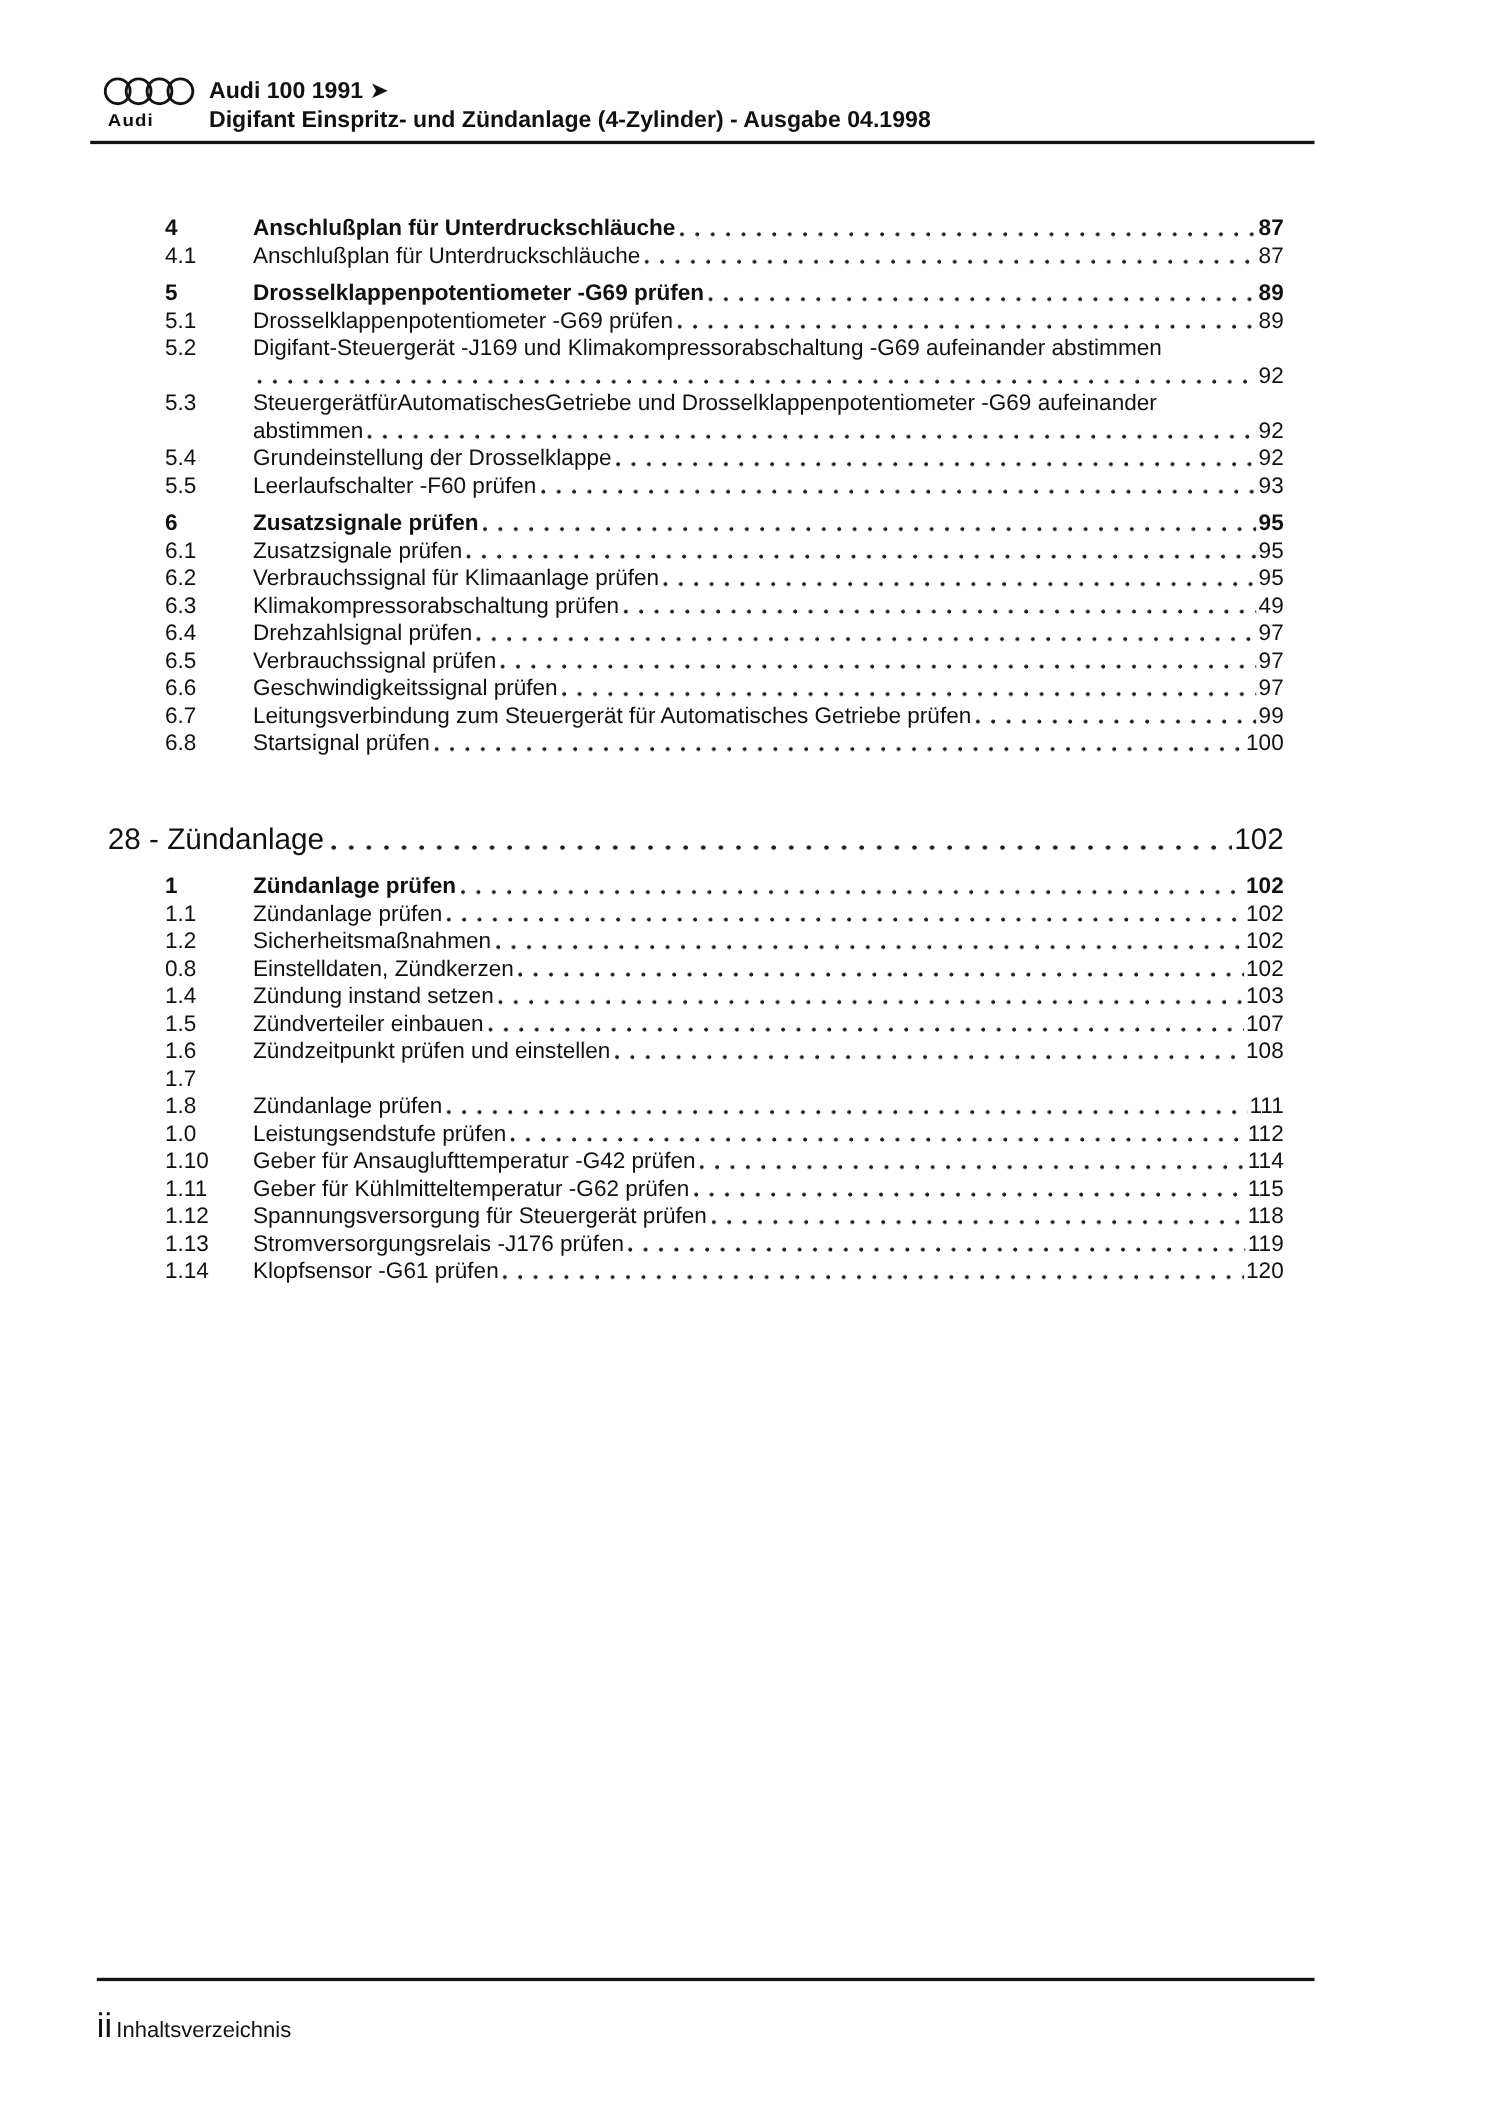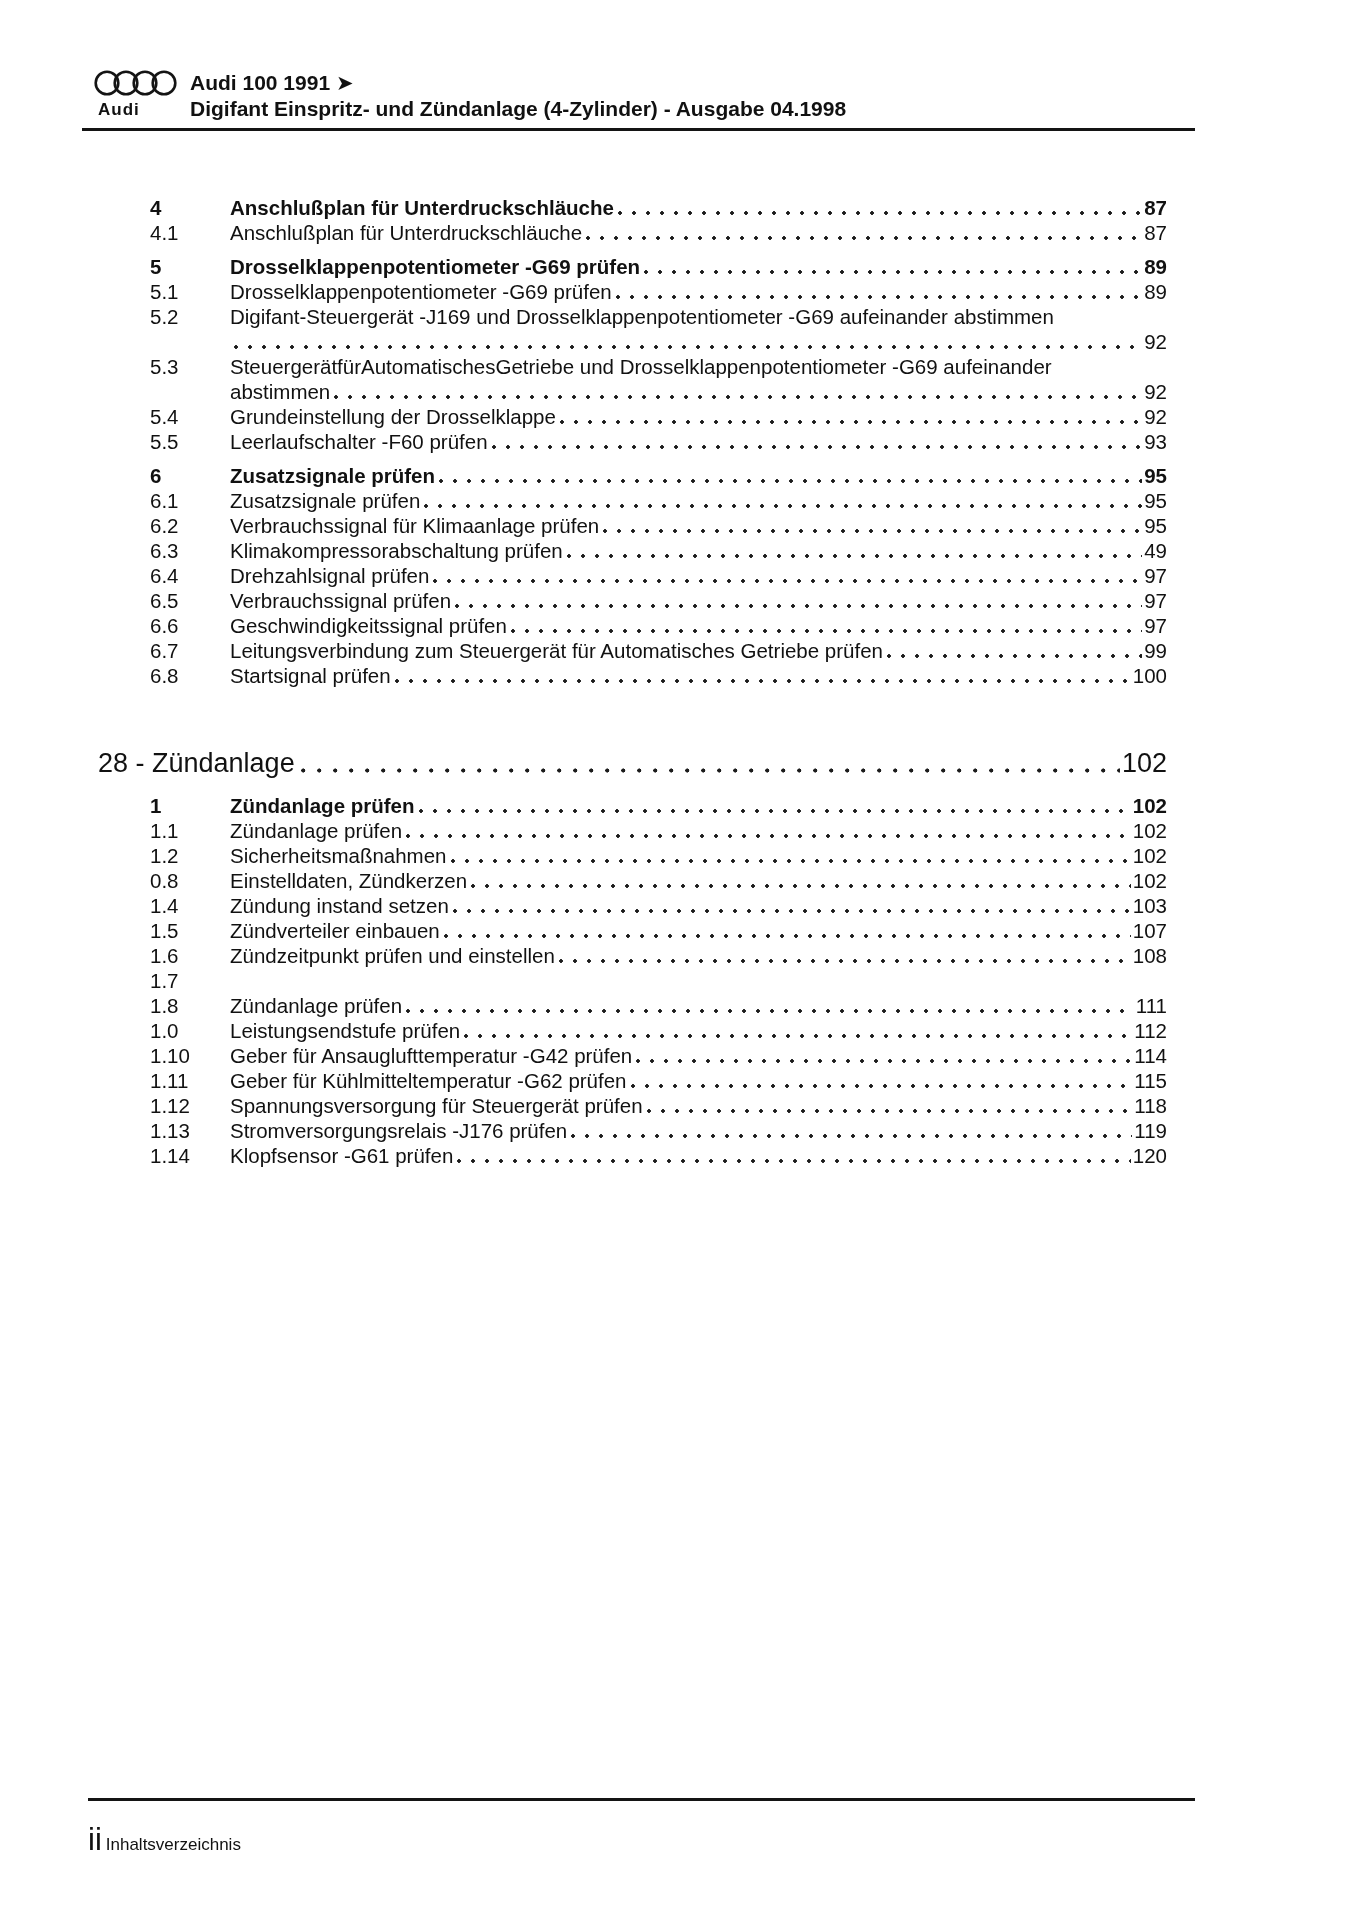--- a/index.html
+++ b/index.html
@@ -83,21 +83,21 @@
   
   .footer-rule {
     position: absolute; left: 88px; top: 1798px;
     width: 1107px; height: 3px; background: #141414;
   }
   .footer {
     position: absolute; left: 88px; top: 1808px;
     display: flex; align-items: baseline; gap: 4px;
   }
   .footer-page { font-size: 31px; line-height: 40px; }
-  .footer-label { font-size: 17px; margin-top: 27px; }
+  .footer-label { font-size: 20px; margin-top: 27px; }
 </style>
 </head>
 <body>
 
 <div class="page">
 
   <div class="logo">
     <svg class="rings" width="84" height="33" viewBox="0 0 84 33" aria-hidden="true">
       <circle cx="13" cy="15" r="11.3" fill="none" stroke="#141414" stroke-width="2.6"></circle>
       <circle cx="32" cy="15" r="11.3" fill="none" stroke="#141414" stroke-width="2.6"></circle>
@@ -147,21 +147,21 @@
     <div class="content">
       <span class="title">Drosselklappenpotentiometer -G69 prüfen</span>
       <span class="leader"></span>
       <span class="page-num">89</span>
     </div>
   </div>
 
   <div class="entry two-line">
     <span class="num">5.2</span>
     <div class="content">
-      <span class="title">Digifant-Steuergerät -J169 und Drosselklappenpotentiometer -G69 aufeinander abstimmen</span>
+      <span class="title">Digifant-Steuergerät -J169 und Klimakompressorabschaltung -G69 aufeinander abstimmen</span>
 
     <div class="cont-row">
             <span class="title2"></span>
             <span class="leader"></span>
             <span class="page-num">92</span>
           </div>
         </div>
   </div>
 
   <div class="entry two-line">

